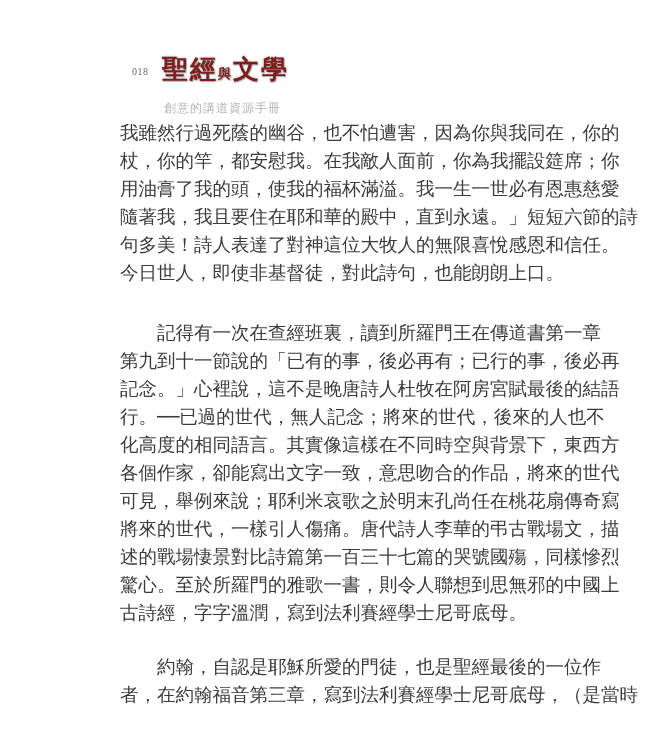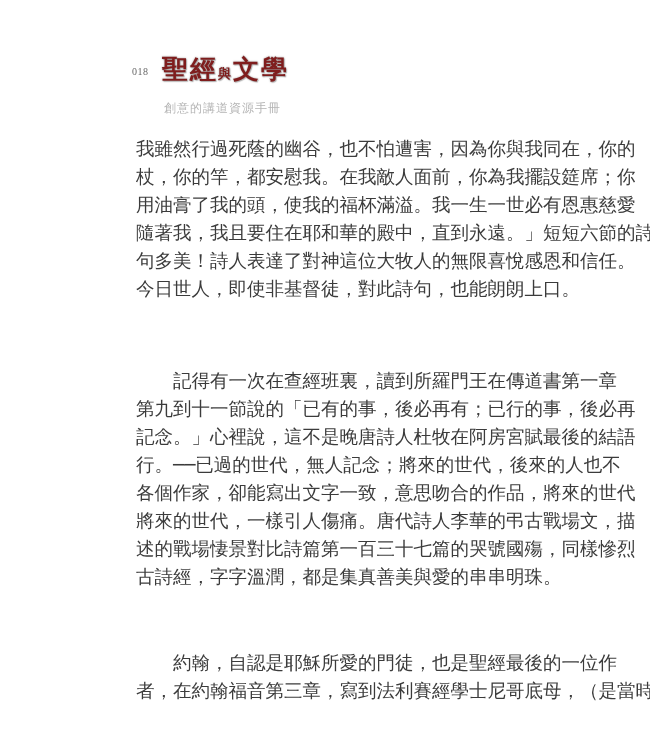--- a/index.html
+++ b/index.html
@@ -8,21 +8,21 @@
   .header { position: absolute; left: 132px; top: 52px; }
   .page-num { position: absolute; left: 0; top: 14px; font-size: 10px; color: #666;
               font-family: "Liberation Serif", serif; letter-spacing: 0.5px; }
   .book-title { position: absolute; left: 30px; top: 0; font-size: 26px; font-weight: bold;
                 color: #7f1d1d; letter-spacing: 2px; white-space: nowrap;
                 text-shadow: 0 0 2px #999, 1px 1px 1px #bbb; }
   .book-title .small { font-size: 13px; }
   .subtitle { position: absolute; left: 32px; top: 32px; font-size: 12px; color: #b5b5b5;
               letter-spacing: 1px; white-space: nowrap; font-family: "DejaVu Sans", sans-serif; margin-top: 16px; }
   .body-text { position: absolute; left: 120px; top: 119px; width: 400px; }
-  .para { margin: 16px; }
+  .para { margin: 0; }
   .line { display: block; height: 28px; line-height: 28px; font-size: 18.5px;
           white-space: nowrap; text-align: justify; text-align-last: justify;
           color: #3b3b3b; }
   .line.last { text-align-last: left; }
   .gap1 { height: 32px; }
   .gap2 { height: 26px; }
 </style>
 </head>
 <body>
 
@@ -42,23 +42,26 @@
     <span class="line">隨著我，我且要住在耶和華的殿中，直到永遠。」短短六節的詩</span>
     <span class="line">句多美！詩人表達了對神這位大牧人的無限喜悅感恩和信任。</span>
     <span class="line last">今日世人，即使非基督徒，對此詩句，也能朗朗上口。</span>
   </div>
   <div class="gap1"></div>
   <div class="para">
     <span class="line">　　記得有一次在查經班裏，讀到所羅門王在傳道書第一章</span>
     <span class="line">第九到十一節說的「已有的事，後必再有；已行的事，後必再</span>
     <span class="line">記念。」心裡說，這不是晚唐詩人杜牧在阿房宮賦最後的結語</span>
     <span class="line">行。──已過的世代，無人記念；將來的世代，後來的人也不</span>
+    <span class="line">化高度的相同語言。其實像這樣在不同時空與背景下，東西方</span>
     <span class="line">各個作家，卻能寫出文字一致，意思吻合的作品，將來的世代</span>
+    <span class="line">可見，舉例來說；耶利米哀歌之於明末孔尚任在桃花扇傳奇寫</span>
     <span class="line">將來的世代，一樣引人傷痛。唐代詩人李華的弔古戰場文，描</span>
     <span class="line">述的戰場悽景對比詩篇第一百三十七篇的哭號國殤，同樣慘烈</span>
-    <span class="line last">古詩經，字字溫潤，都是集真善美與愛的串串明珠。</span>
+    <span class="line">驚心。至於所羅門的雅歌一書，則令人聯想到思無邪的中國上</span>
+    <span class="line last">古詩經，字字溫潤，寫到法利賽經學士尼哥底母。</span>
   </div>
   <div class="gap2"></div>
   <div class="para">
     <span class="line">　　約翰，自認是耶穌所愛的門徒，也是聖經最後的一位作</span>
     <span class="line">者，在約翰福音第三章，寫到法利賽經學士尼哥底母，（是當時</span>
   </div>
 </div>
 
 </body></html>

